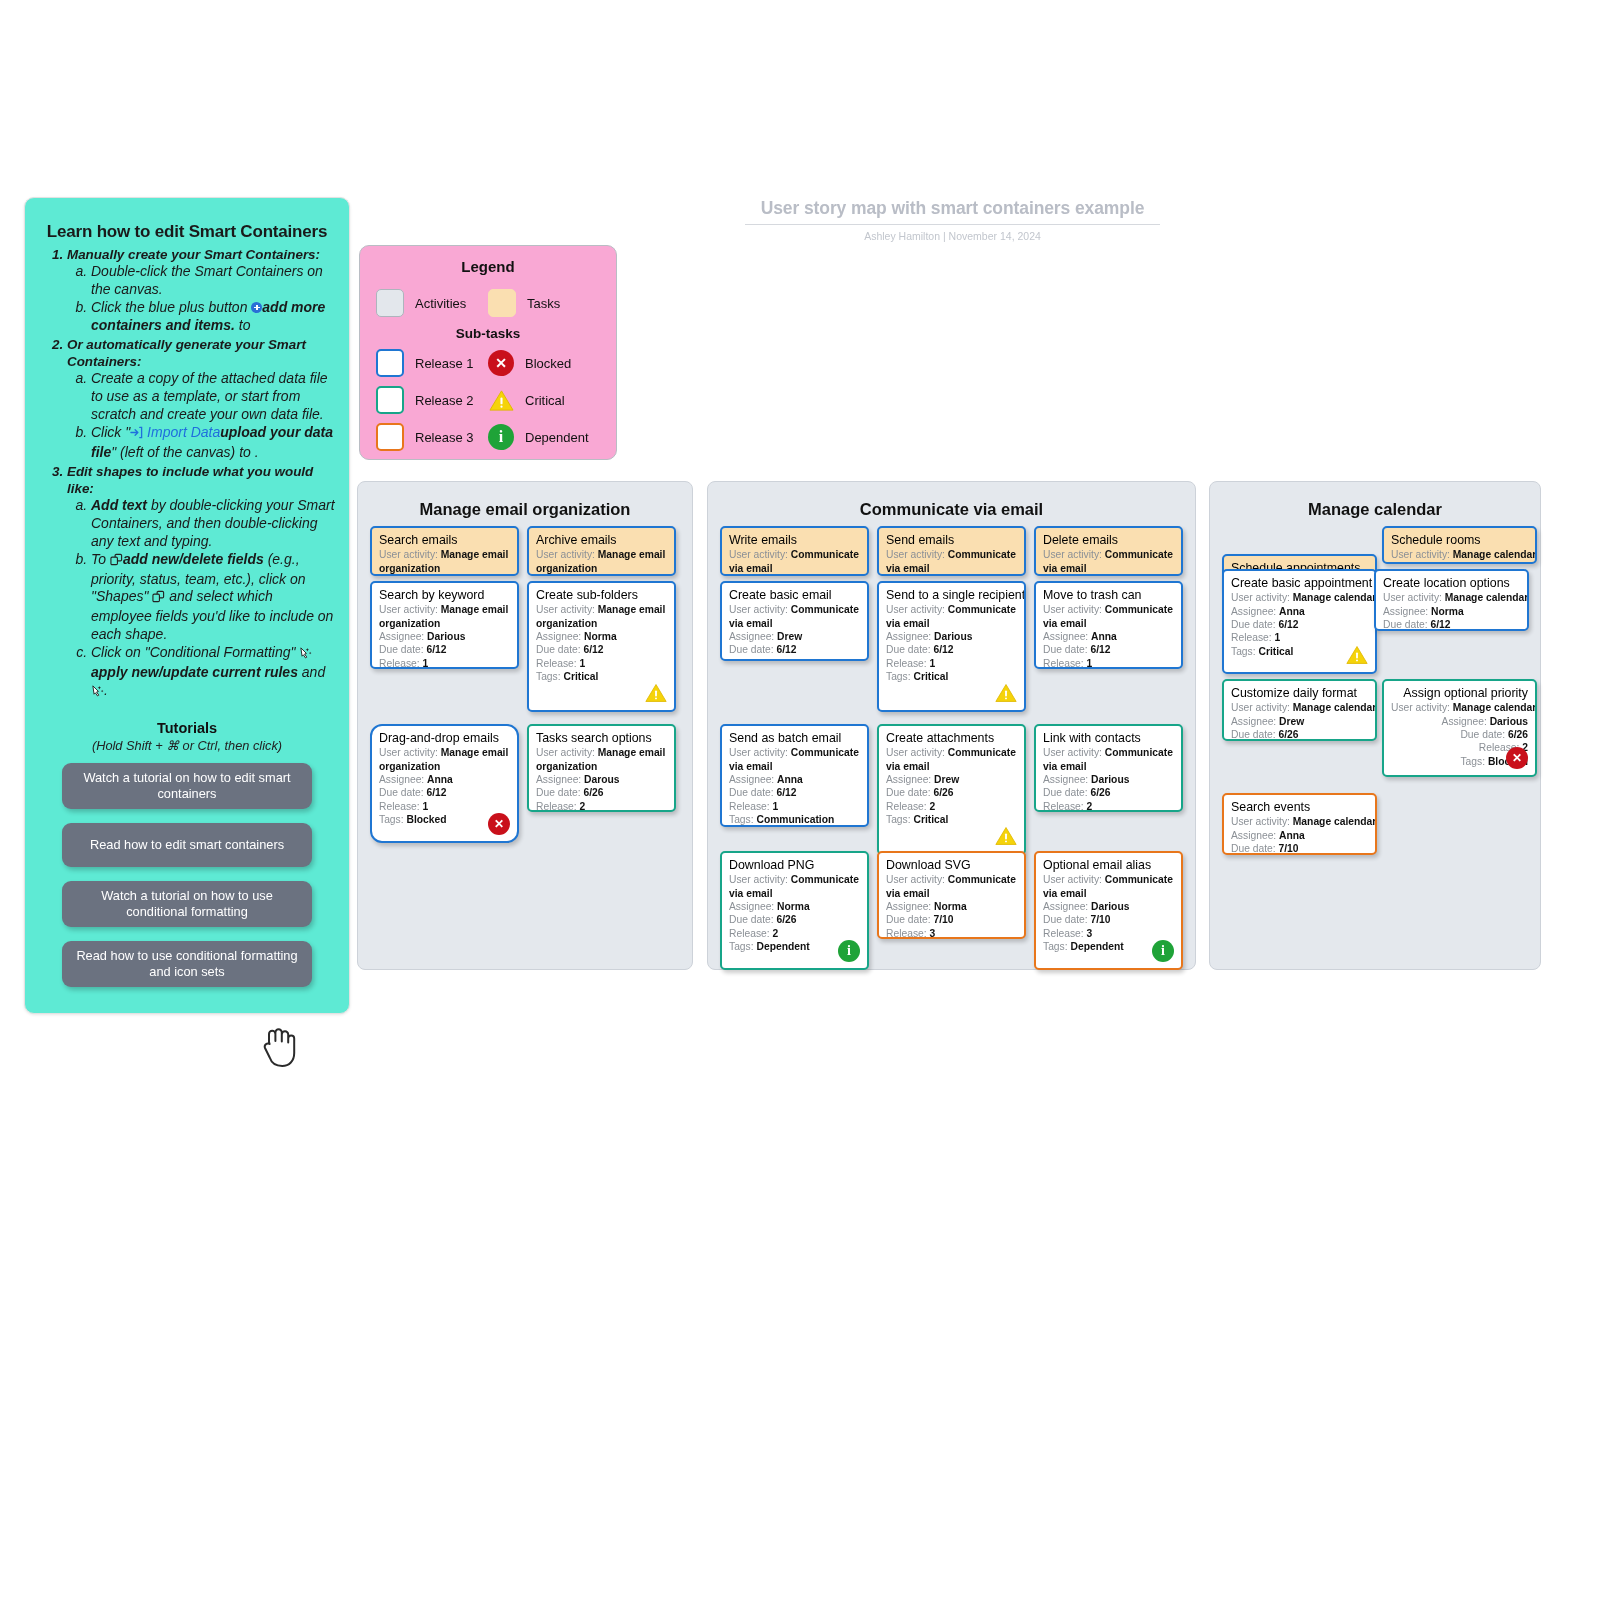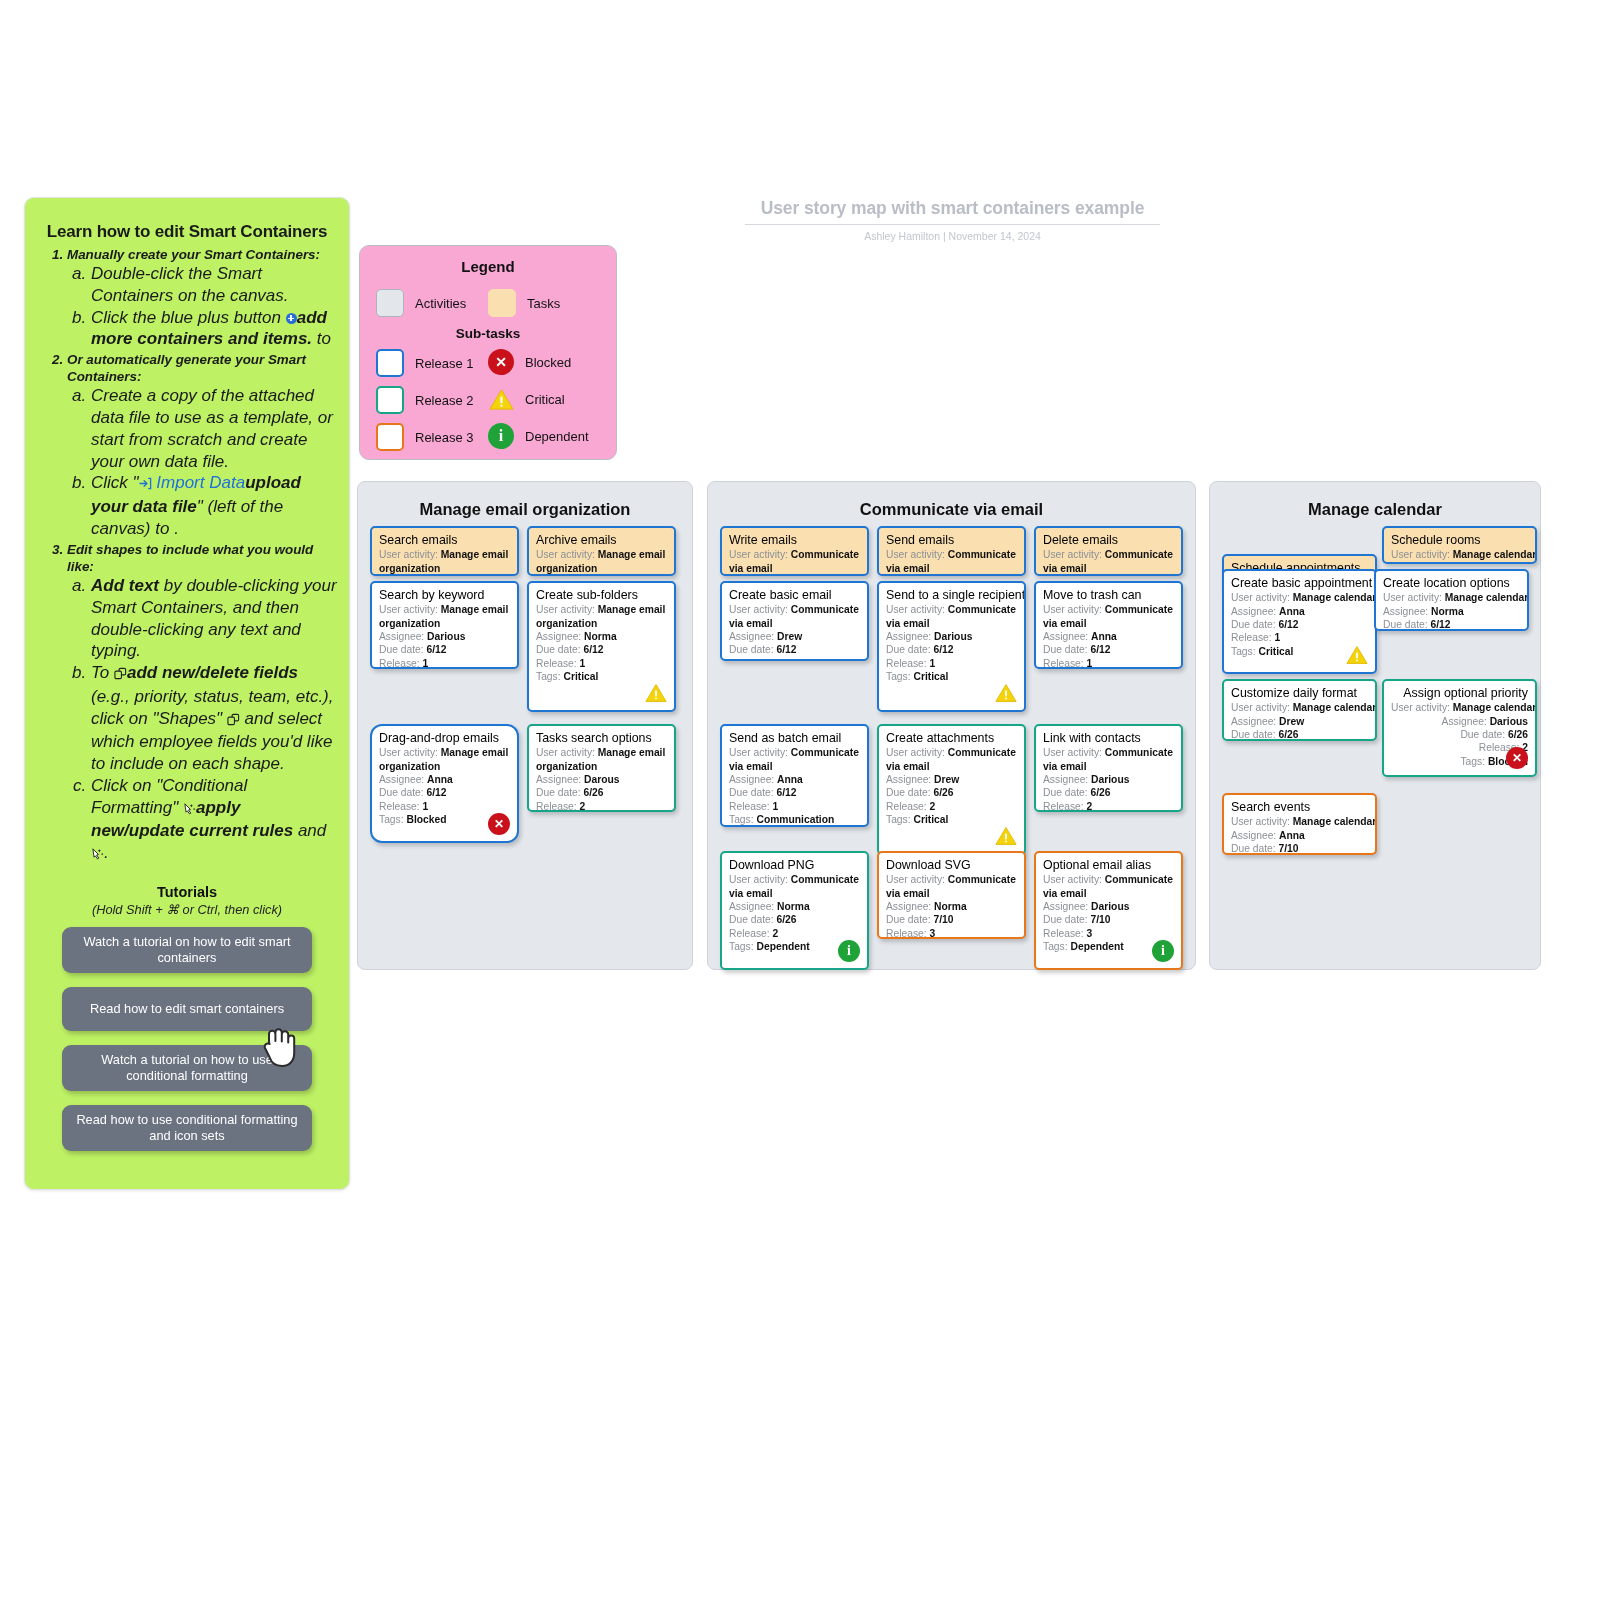--- a/index.html
+++ b/index.html
@@ -6,36 +6,36 @@
   body{
     width:1600px;height:1600px;background:#ffffff;
     font-family:"Liberation Sans", sans-serif;
     position:relative;overflow:hidden;
     -webkit-font-smoothing:antialiased;
   }
 
   
   #instructions{
     position:absolute;left:24px;top:197px;width:300px;
-    background:#bef264;border:1px solid #e2e2e2;border-radius:10px;
-    padding:14px 12px 24px 12px;
+    background:#5eead4;border:1px solid #e2e2e2;border-radius:10px;
+    padding:14px 12px 12px 12px;
     box-shadow:0 1px 3px rgba(0,0,0,.10);
   }
   #instructions h1{
     margin:10px 0 4px 0;font-size:17px;font-weight:bold;color:#1a1a1a;text-align:center;
     letter-spacing:-.2px;
   }
   ol.lvl1{margin:0;padding-left:30px;list-style-type:decimal;}
   ol.lvl1>li{
     font-size:13.4px;font-style:italic;color:#1a1a1a;line-height:1.28;
     margin-bottom:1px;font-weight:bold;
   }
   ol.lvl2{margin:0 0 0 0;padding-left:24px;list-style-type:lower-alpha;}
   ol.lvl2>li{
-    font-size:17px;font-style:italic;color:#1a1a1a;line-height:1.28;
+    font-size:14px;font-style:italic;color:#1a1a1a;line-height:1.28;
     font-weight:normal;margin-bottom:0;
   }
   .b{font-weight:bold;}
   .ilink{color:#1f6fdd;font-style:italic;}
   .plusicon{
     display:inline-block;width:11px;height:11px;border-radius:50%;
     background:#2a6fd6;position:relative;vertical-align:-1px;
   }
   .plusicon:before,.plusicon:after{
     content:"";position:absolute;background:#fff;
@@ -65,21 +65,21 @@
   }
   #doc-byline{font-size:10.5px;color:#c2c6cd;margin-top:5px;}
 
   
   #legend{
     position:absolute;left:359px;top:245px;width:258px;height:215px;
     background:#f9a8d4;border:1px solid #b9bdc4;border-radius:10px;box-sizing:border-box;
     padding:10px 16px;
   }
   #legend .lg-title{text-align:center;font-size:15px;font-weight:bold;color:#111;margin:2px 0 14px 0;}
-  .lg-row{display:flex;align-items:flex-start;margin-bottom:9px;}
+  .lg-row{display:flex;align-items:center;margin-bottom:9px;}
   .lg-cell{display:flex;align-items:center;width:50%;}
   .sw{width:28px;height:28px;border-radius:5px;box-sizing:border-box;flex:none;}
   .sw.act{background:#e3e7ec;border:1px solid #aeb4bd;}
   .sw.task{background:#fadfb1;border:1px solid #fadfb1;}
   .sw.r1{background:#fff;border:2.5px solid #1f76d2;}
   .sw.r2{background:#fff;border:2.5px solid #17a589;}
   .sw.r3{background:#fff;border:2.5px solid #e8761b;}
   .lg-label{font-size:13px;color:#111;margin-left:11px;}
   .lg-sub{text-align:center;font-size:13.5px;font-weight:bold;color:#111;margin:4px 0 8px 0;}
 

